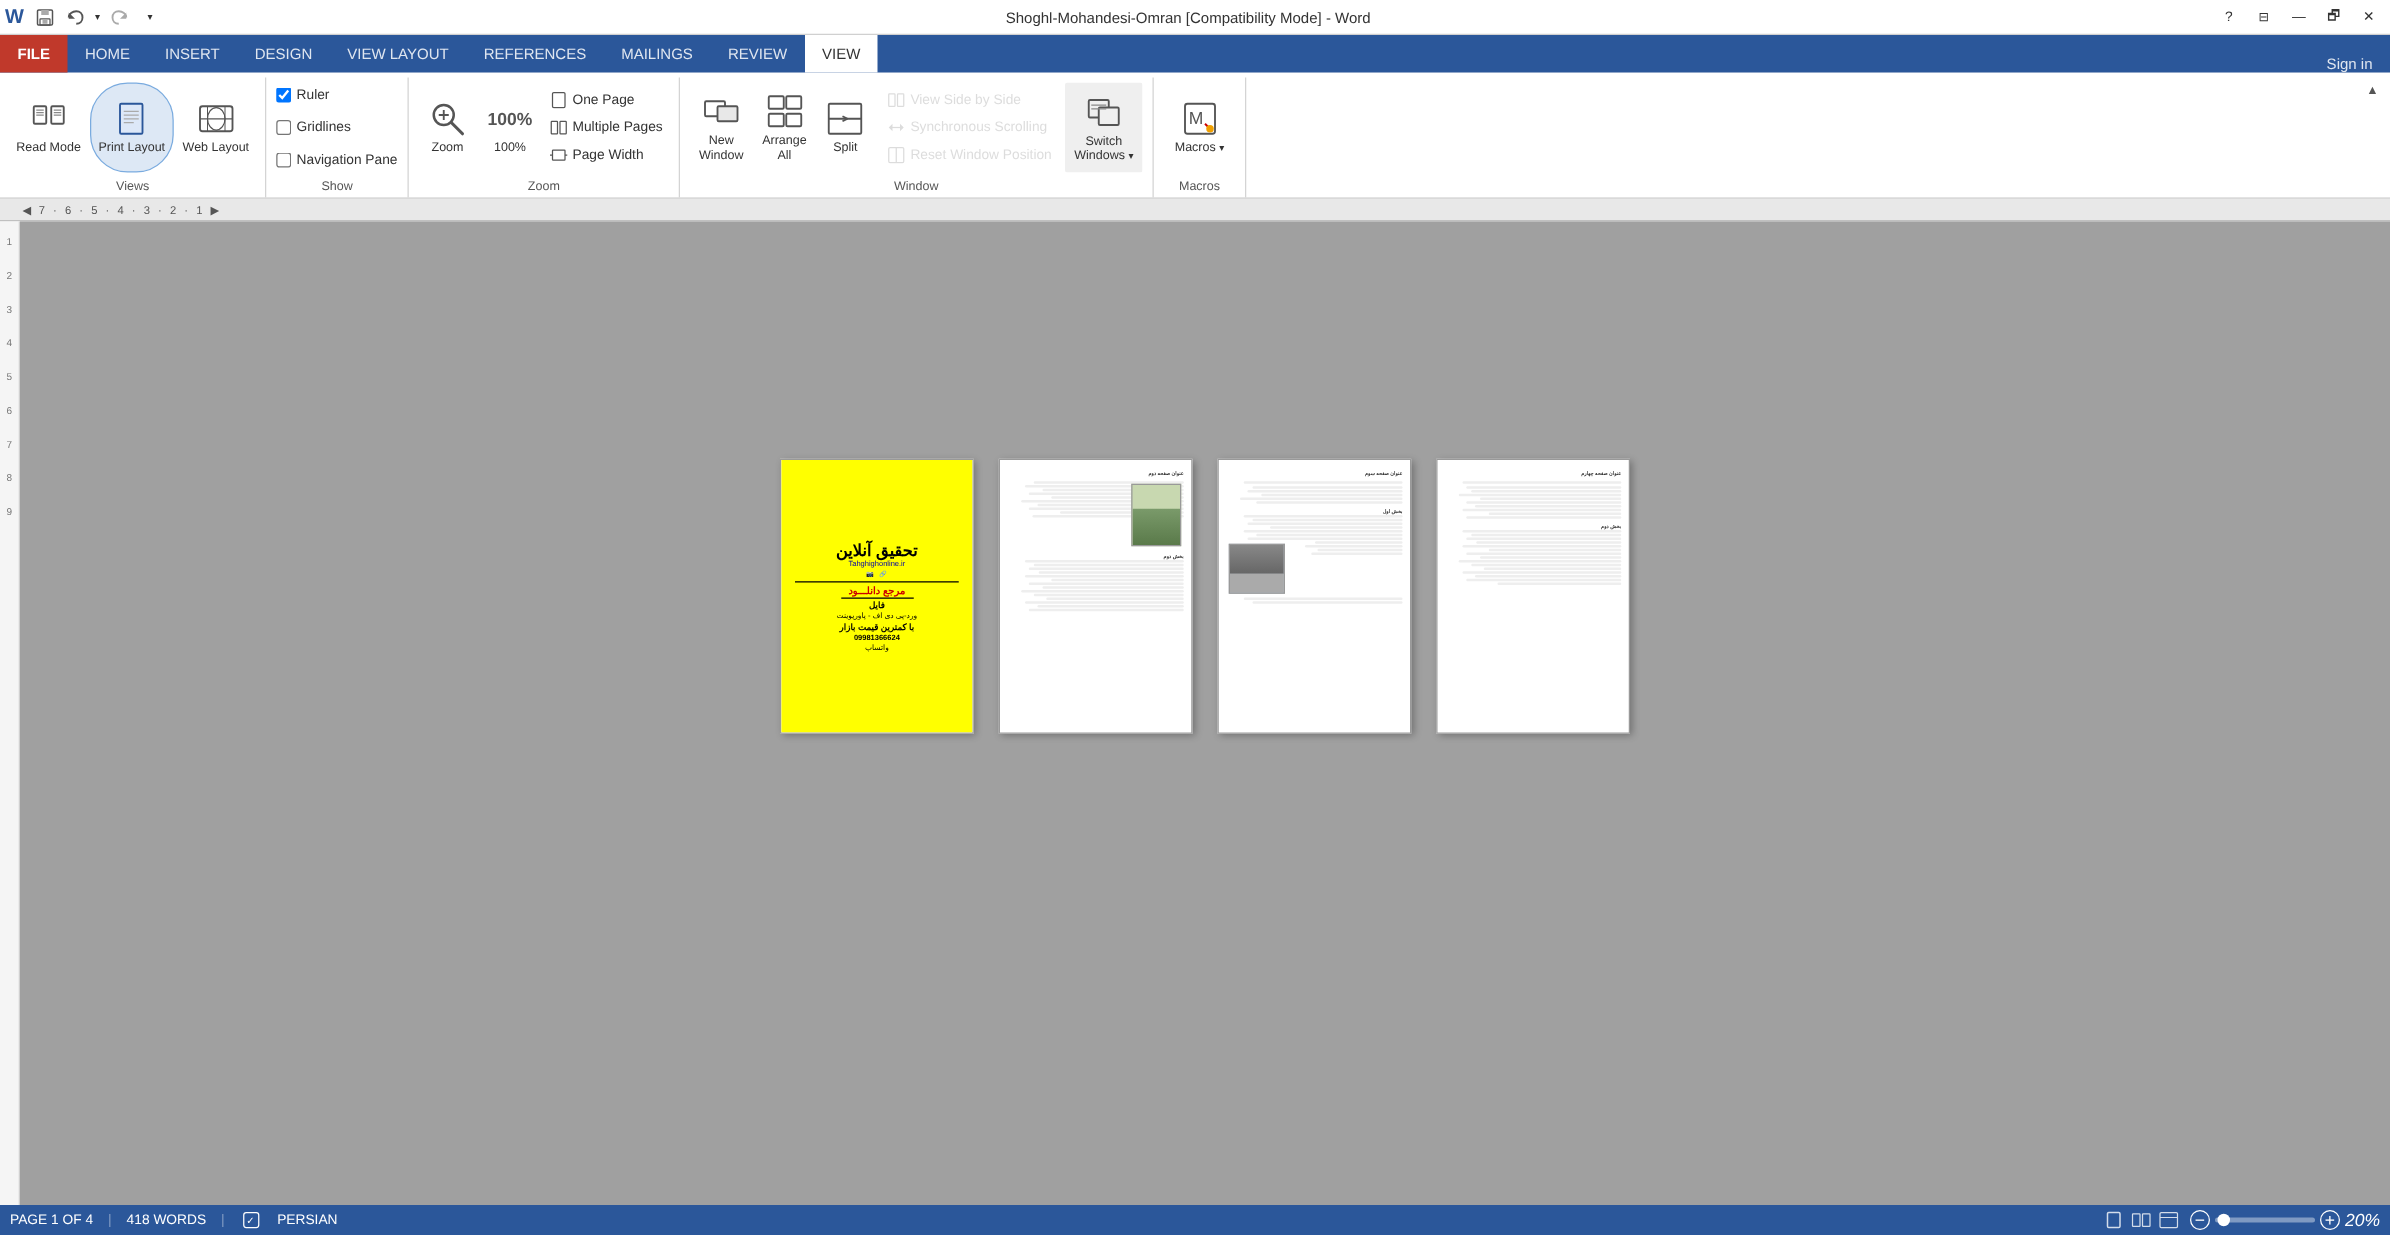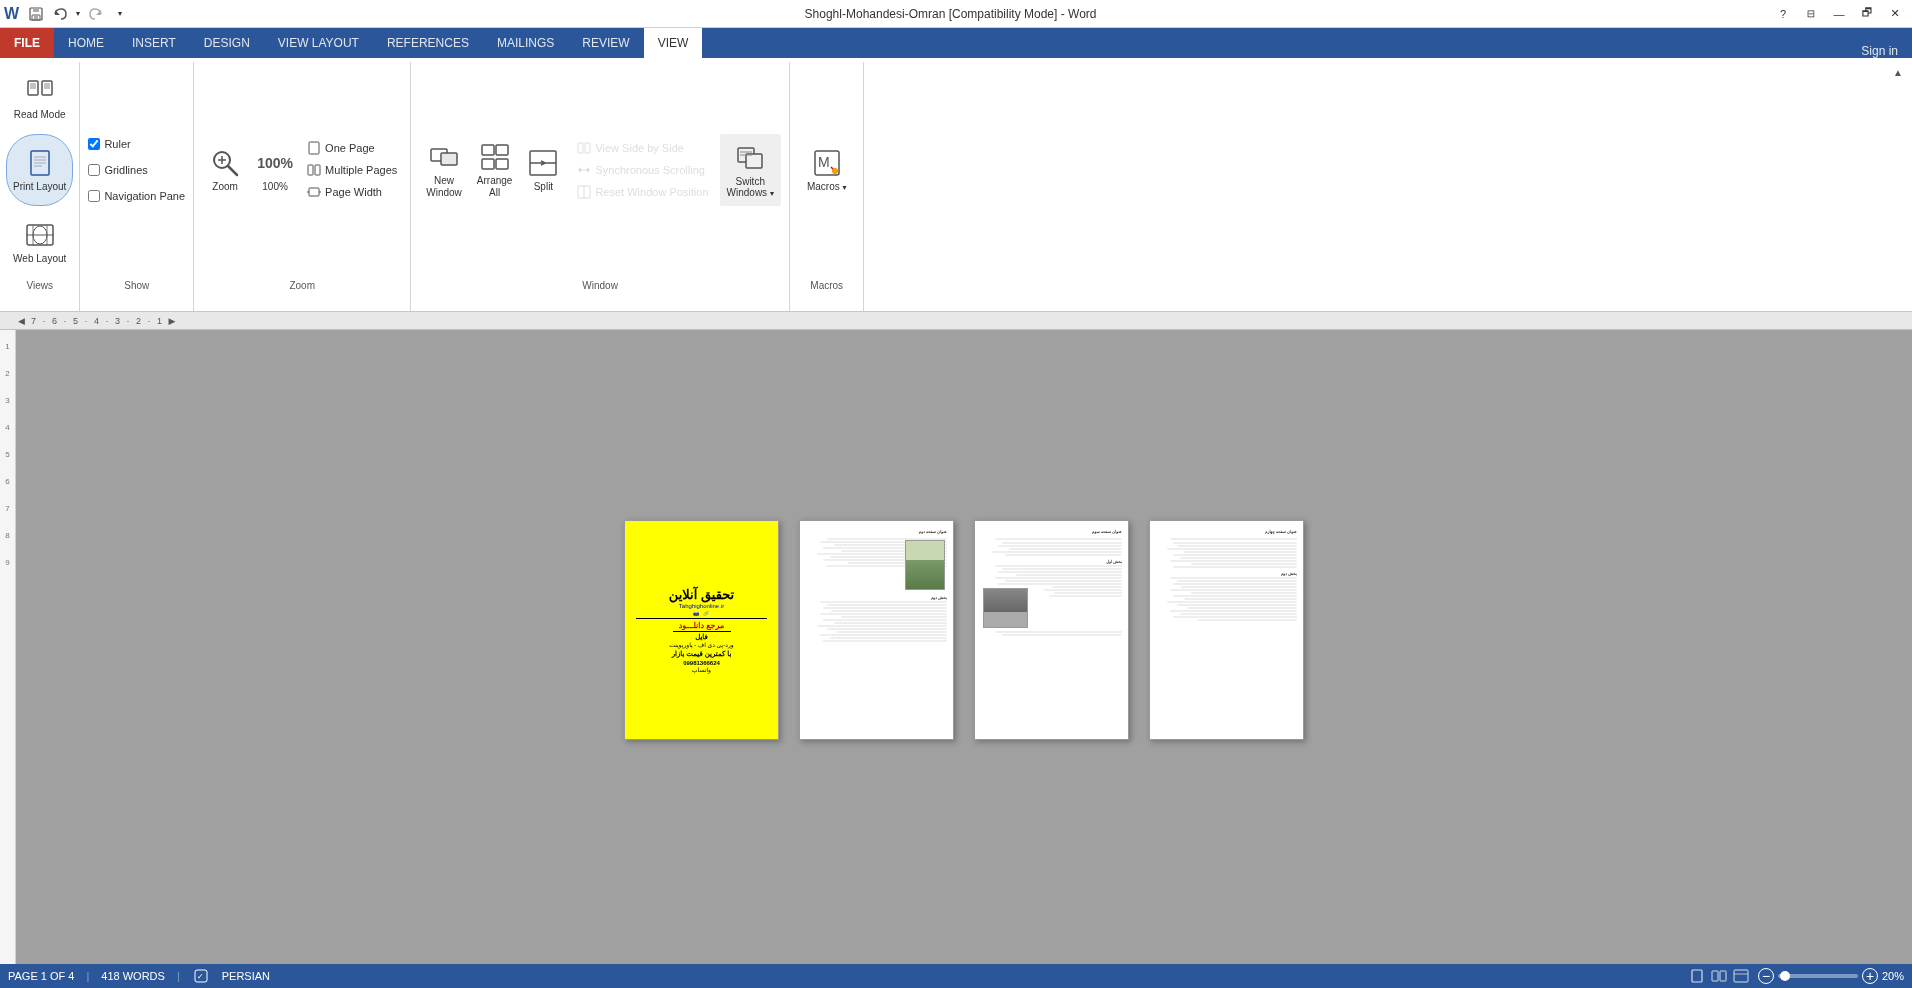--- a/index.html
+++ b/index.html
@@ -48,21 +48,21 @@
     .ribbon-group-content {
       display: flex;
       flex: 1;
       align-items: center;
       gap: 2px;
     }
     .ribbon-group-label {
       font-size: 10px;
       color: #555;
       text-align: center;
-      padding: 2px 0 20px 0;
+      padding: 2px 0 3px 0;
       border-top: none;
     }
 
     
     .ribbon-btn-large {
       display: flex;
       flex-direction: column;
       align-items: center;
       justify-content: center;
       padding: 4px 6px;
@@ -229,33 +229,33 @@
 
     
     .zoom-slider-area {
       display: flex;
       align-items: center;
       gap: 4px;
     }
     .zoom-btn { width: 16px; height: 16px; border: 1px solid #fff; border-radius: 50%; background: transparent; color: #fff; font-size: 14px; display: flex; align-items: center; justify-content: center; cursor: pointer; line-height: 1; }
     .zoom-track { width: 80px; height: 4px; background: rgba(255,255,255,0.4); border-radius: 2px; position: relative; }
     .zoom-thumb { width: 10px; height: 10px; background: #fff; border-radius: 50%; position: absolute; top: -3px; left: 2%; cursor: pointer; }
-    .zoom-pct { font-size: 11px; color: #fff; }
+    .zoom-pct { font-size: 14px; color: #fff; font-style: italic; }
 
     
     .view-icons { display: flex; gap: 4px; }
     .view-icon-btn { width: 18px; height: 18px; display: flex; align-items: center; justify-content: center; cursor: pointer; opacity: 0.8; }
 
     
     svg { display: block; }
 
     
     .ribbon-btn-disabled { opacity: 0.4; pointer-events: none; }
 
-    .ribbon-group-views .ribbon-group-content { gap: 0; flex-direction: column; }
+    .ribbon-group-views .ribbon-group-content { gap: 0; }
 
     .switch-btn { display: flex; flex-direction: column; align-items: center; gap: 2px; padding: 4px 6px; cursor: pointer; border: 1px solid transparent; border-radius: 2px; height: 72px; justify-content: center; min-width: 60px; }
     .switch-btn .btn-label { font-size: 10px; color: #333; text-align: center; }
     .dropdown-arrow { font-size: 8px; }
 
     .top-bar { display: flex; align-items: center; background: #fff; border-bottom: 1px solid #d0d0d0; height: 28px; }
 
     .qat { display: flex; align-items: center; gap: 2px; padding: 0 4px; }
 
     .title-center { flex: 1; text-align: center; font-size: 12px; color: #333; }

